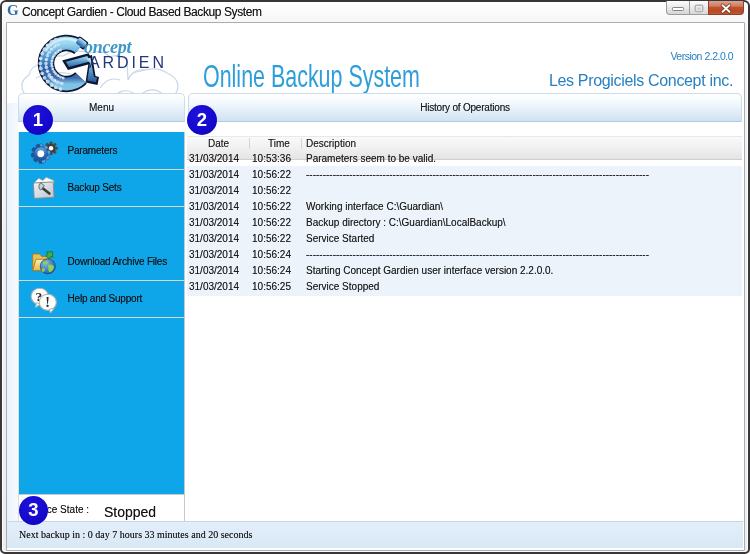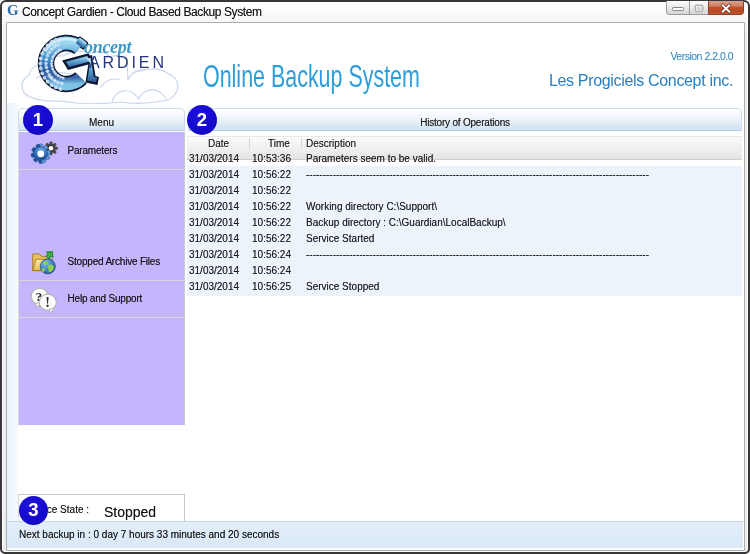--- a/index.html
+++ b/index.html
@@ -17,44 +17,44 @@
 #bmax{left:23px;width:20px;}
 #bclose{left:42px;width:36px;border-radius:0 0 4px 0;border-color:#90402a;background:linear-gradient(#e7a294,#d6654125 45%,#c94d26);}
 #bclose{background:linear-gradient(#dda191 0%,#d07c60 40%,#c1512c 50%,#b84924 80%,#c2592f);}
 
 #client{left:6px;top:21.5px;width:737px;height:527px;background:#ffffff;border:1px solid #a9aeb4;border-radius:1px;}
 
 #obs{left:203px;top:58px;font-size:32px;color:#2d9ed9;transform:scaleX(0.67);transform-origin:0 0;white-space:pre;}
 #ver{right:17px;top:49.5px;font-size:10.5px;letter-spacing:-0.5px;color:#2980c0;}
 #lpc{right:17px;top:72px;font-size:16px;letter-spacing:-0.33px;color:#2980c0;}
 
-.phead{position:absolute;top:108px;height:23px;border:1px solid #ccdcec;border-bottom-color:#b2cbe2;border-radius:5px 5px 0 0;background:linear-gradient(#ffffff,#f2f8fd 35%,#e0ecf7 70%,#d0e2f2);box-sizing:border-box;text-align:center;font-size:10px;color:#1c1c1c;line-height:28px;text-shadow:0 0 0.45px rgba(20,20,20,0.5);}
+.phead{position:absolute;top:93px;height:29px;border:1px solid #ccdcec;border-bottom-color:#b2cbe2;border-radius:5px 5px 0 0;background:linear-gradient(#ffffff,#f2f8fd 35%,#e0ecf7 70%,#d0e2f2);box-sizing:border-box;text-align:center;font-size:10px;color:#1c1c1c;line-height:28px;text-shadow:0 0 0.45px rgba(20,20,20,0.5);}
 #mhead{left:18px;width:167px;}
 #hhead{left:188px;width:554px;letter-spacing:-0.2px;}
 
 #lstrip{left:7px;top:103px;width:11px;height:418px;background:linear-gradient(90deg,#eaf2fa,#f6fafd);}
 
-#menu{position:absolute;left:18px;top:132px;width:167px;height:293px;background:#c4b5fd;border-left:1px solid #d9dee3;border-right:1px solid #c2c9d0;box-sizing:border-box;}
+#menu{position:absolute;left:18px;top:132px;width:167px;height:389px;background:#0ea5e9;border-left:1px solid #d9dee3;border-right:1px solid #c2c9d0;box-sizing:border-box;}
 .mitem{position:absolute;left:0;width:100%;height:37px;border-bottom:1px solid #d8d8d8;}
 .mtext{position:absolute;left:48.5px;top:13px;font-size:10px;letter-spacing:-0.2px;color:#111;text-shadow:0 0 0.45px rgba(20,20,20,0.5);}
 .micon{position:absolute;left:11px;top:5px;width:28px;height:28px;}
 
 #svc{left:18px;top:494px;width:167px;height:27px;border:1px solid #c9c9c9;border-left-color:#d9dee3;border-right-color:#c2c9d0;border-bottom:none;background:#fff;box-sizing:border-box;}
 
 #tbl{left:187px;top:136px;width:555px;}
 #thead{text-shadow:0 0 0.45px rgba(20,20,20,0.45);position:absolute;left:0;top:0;width:555px;height:24px;background:linear-gradient(#fafafa,#f0f0f1 50%,#e4e4e6);border-top:1px solid #e8e8e8;border-bottom:1px solid #cfcfd1;box-sizing:border-box;font-size:10px;color:#1c1c1c;}
 .hsep{position:absolute;top:1px;width:1px;height:11px;background:#d4d4d6;}
 .trow{position:absolute;left:0;width:555px;height:34px;font-size:10px;color:#191919;white-space:pre;text-shadow:0 0 0.45px rgba(20,20,20,0.5);}
 .alt{background:#ecf3fa;}
 .dt{position:absolute;left:2px;top:3px;}
 .tm{position:absolute;left:16px;top:3px;width:88px;text-align:right;}
 .ds{position:absolute;left:119px;top:3px;}
 
 #status{left:7px;top:521px;width:736px;height:26px;background:linear-gradient(#e3eefa,#d9e8f6);border-top:1px solid #c7d7e8;}
-#status span{position:absolute;left:12px;top:7px;font-size:10px;color:#101010;text-shadow:0 0 0.45px rgba(20,20,20,0.5);}
+#status span{position:absolute;left:12px;top:7px;font-size:10px;color:#101010;text-shadow:0 0 0.45px rgba(20,20,20,0.5);font-family:Liberation Serif, serif;}
 
 .num{position:absolute;border-radius:50%;background:radial-gradient(circle at 40% 30%,#2013da,#1509cd 58%,#1004ae);color:#fff;text-align:center;font-weight:700;}
 #c1{left:23px;top:105px;width:30px;height:30px;font-size:18.5px;line-height:29px;}
 #c2{left:187px;top:105px;width:30px;height:30px;font-size:18.5px;line-height:29px;}
 #c3{left:19px;top:496px;width:29px;height:29px;font-size:18.5px;line-height:28px;}
 </style>
 </head>
 <body>
 <div id="win"></div>
 <div id="client" class="abs"></div>
@@ -220,20 +220,37 @@
               <rect x="-1.9" y="-9" width="3.8" height="18" rx="1.4" transform="rotate(80)"></rect>
               <rect x="-1.9" y="-9" width="3.8" height="18" rx="1.4" transform="rotate(120)"></rect>
               <rect x="-1.9" y="-9" width="3.8" height="18" rx="1.4" transform="rotate(160)"></rect>
             </g>
             <circle r="6.3" fill="url(#gearb)" stroke="#1c4a8a" stroke-width="0.6"></circle>
             <circle r="3.2" fill="#ffffff"></circle>
           </g>
 </svg></div>
       <div class="mtext">Parameters</div>
     </div>
+  <div class="mitem" style="top:37px;">
+      <div class="micon" id="ic2"><svg width="28" height="28" viewBox="0 0 26 26">
+<defs>
+            <linearGradient id="fgr" x1="0" y1="0" x2="1" y2="1">
+              <stop offset="0" stop-color="#eef3f6"></stop>
+              <stop offset="1" stop-color="#b9c6cf"></stop>
+            </linearGradient>
+          </defs>
+<path d="M4 8 L8 4 L12 6 L15 3 L22 6 L22 9 L4 12 Z" fill="#fdfdfd" stroke="#9aa4ac" stroke-width="0.8"></path>
+<path d="M3.5 9 Q3.5 7.8 4.7 7.8 L20.8 7.8 Q22 7.8 22 9 L22 21 Q22 22.2 20.8 22.2 L4.7 22.2 Q3.5 22.2 3.5 21 Z" fill="url(#fgr)" stroke="#828c94" stroke-width="0.9" transform="rotate(-3 13 15)"></path>
+<g transform="translate(12.5,13.5) rotate(38)">
+            <rect x="-1.2" y="-1" width="9.5" height="2.4" rx="0.8" fill="#3c3c3c"></rect>
+            <path d="M-5.5 -2.6 L-1 -2.6 L-1 2.6 L-3 2.6 Q-5.5 1.2 -5.5 -2.6 Z" fill="#c9ced4" stroke="#5a5a5a" stroke-width="0.7"></path>
+          </g>
+</svg></div>
+      <div class="mtext">Backup Sets</div>
+    </div>
   <div class="mitem" style="top:111px;">
       <div class="micon" id="ic4"><svg width="28" height="28" viewBox="0 0 26 26">
 <defs>
             <linearGradient id="fold" x1="0" y1="0" x2="0" y2="1">
               <stop offset="0" stop-color="#fdf1b0"></stop>
               <stop offset="1" stop-color="#e8b84c"></stop>
             </linearGradient>
 <radialGradient id="globe" cx="0.35" cy="0.3" r="0.9">
               <stop offset="0" stop-color="#7db8e8"></stop>
               <stop offset="0.7" stop-color="#2e6db4"></stop>
@@ -241,21 +258,21 @@
             </radialGradient>
           </defs>
 <path d="M2.5 5.5 L9 5.5 L11 8 L18 8 L18 21 L2.5 21 Z" fill="#e8c05c" stroke="#a07820" stroke-width="0.8"></path>
 <path d="M2.5 21 L5.5 10.5 L21 10.5 L18 21 Z" fill="url(#fold)" stroke="#a07820" stroke-width="0.8"></path>
 <path d="M14.5 6.5 L18.5 2.5 L22.5 6.5 L20.4 6.5 L20.4 9.5 L16.6 9.5 L16.6 6.5 Z" fill="#3fae4a" stroke="#1e7a28" stroke-width="0.8" transform="rotate(40 18.5 6)"></path>
 <circle cx="16.5" cy="17" r="7" fill="url(#globe)" stroke="#16386a" stroke-width="0.6"></circle>
 <path d="M12 13 Q15 11.5 17.5 13 Q16 15.5 13 15.5 Q11.5 14.5 12 13 Z" fill="#8ed14e"></path>
 <path d="M17.5 15.5 Q21 15 22.5 17.5 Q21.5 21.5 18.5 22.8 Q16.5 21 17 18.5 Q16 16.5 17.5 15.5 Z" fill="#8ed14e"></path>
 <path d="M11 19 Q13 18.5 14 20 Q13.5 22 12 22.5 Q10.5 21 11 19 Z" fill="#8ed14e"></path>
 </svg></div>
-      <div class="mtext">Stopped Archive Files</div>
+      <div class="mtext">Download Archive Files</div>
     </div>
   <div class="mitem" style="top:148px;">
       <div class="micon" id="ic5"><svg width="28" height="28" viewBox="0 0 26 26">
 <ellipse cx="9" cy="10.5" rx="8" ry="7.5" fill="#fdfdfd" stroke="#b0b0b0" stroke-width="1"></ellipse>
 <path d="M6 16.5 L5 21 L10 17.5 Z" fill="#fdfdfd" stroke="#b0b0b0" stroke-width="0.9"></path>
 <text x="5.2" y="14.5" font-family="Liberation Serif,serif" font-size="12.5" font-weight="700" fill="#2c2c2c">?</text>
 <ellipse cx="16.5" cy="16" rx="8" ry="7.5" fill="#fdfdfd" stroke="#b0b0b0" stroke-width="1"></ellipse>
 <path d="M18 22.5 L19 26 L22.5 21.5 Z" fill="#fdfdfd" stroke="#b0b0b0" stroke-width="0.9"></path>
 <text x="14.2" y="20.5" font-family="Liberation Serif,serif" font-size="13" font-weight="700" fill="#2c2c2c">!</text>
 </svg></div>
@@ -272,25 +289,25 @@
   <div id="thead">
     <span style="position:absolute;left:21px;top:1px;">Date</span>
     <span style="position:absolute;left:81px;top:1px;">Time</span>
     <span style="position:absolute;left:119px;top:1px;">Description</span>
     <div class="hsep" style="left:62px;"></div>
     <div class="hsep" style="left:114px;"></div>
   </div>
 <div class="trow" style="top:14px;"><span class="dt">31/03/2014</span><span class="tm">10:53:36</span><span class="ds">Parameters seem to be valid.</span></div>
 <div class="trow alt" style="top:30px;"><span class="dt">31/03/2014</span><span class="tm">10:56:22</span><span class="ds">-------------------------------------------------------------------------------------------------------</span></div>
 <div class="trow" style="top:46px;"><span class="dt">31/03/2014</span><span class="tm">10:56:22</span></div>
-<div class="trow alt" style="top:62px;"><span class="dt">31/03/2014</span><span class="tm">10:56:22</span><span class="ds">Working directory C:\Support\</span></div>
+<div class="trow alt" style="top:62px;"><span class="dt">31/03/2014</span><span class="tm">10:56:22</span><span class="ds">Working interface C:\Guardian\</span></div>
 <div class="trow" style="top:78px;"><span class="dt">31/03/2014</span><span class="tm">10:56:22</span><span class="ds">Backup directory : C:\Guardian\LocalBackup\</span></div>
 <div class="trow alt" style="top:94px;"><span class="dt">31/03/2014</span><span class="tm">10:56:22</span><span class="ds">Service Started</span></div>
 <div class="trow" style="top:110px;"><span class="dt">31/03/2014</span><span class="tm">10:56:24</span><span class="ds">-------------------------------------------------------------------------------------------------------</span></div>
-<div class="trow alt" style="top:126px;"><span class="dt">31/03/2014</span><span class="tm">10:56:24</span></div>
+<div class="trow alt" style="top:126px;"><span class="dt">31/03/2014</span><span class="tm">10:56:24</span><span class="ds">Starting Concept Gardien user interface version 2.2.0.0.</span></div>
 <div class="trow" style="top:142px;"><span class="dt">31/03/2014</span><span class="tm">10:56:25</span><span class="ds">Service Stopped</span></div>
 </div>
 
 <div id="status" class="abs">
     <span>Next backup in : 0 day 7 hours 33 minutes and 20 seconds</span>
   </div>
 
 <div id="c1" class="num">1</div>
 <div id="c2" class="num">2</div>
 <div id="c3" class="num">3</div>

